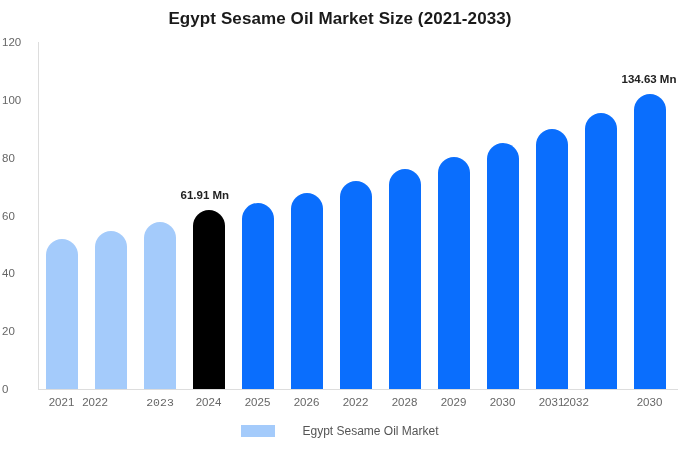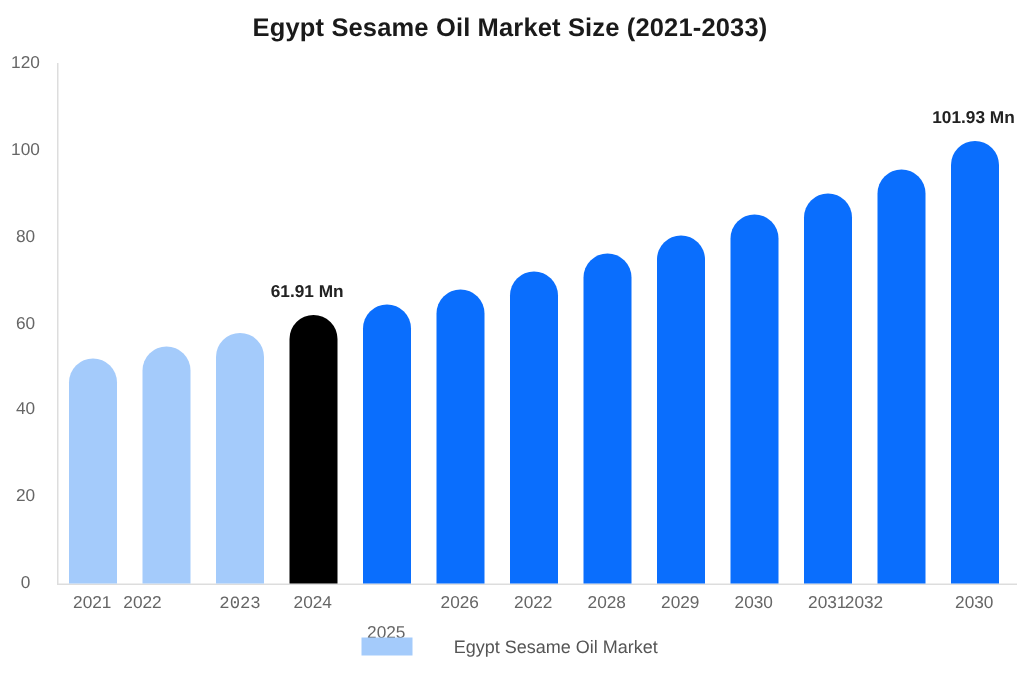--- a/index.html
+++ b/index.html
@@ -50,21 +50,21 @@
     left: 38px;
     top: 389px;
     width: 640px;
     height: 1px;
     background: #dddddd;
   }
   .y-tick-label {
     position: absolute;
     right: 0;
     width: 30px;
-    text-align: center;
+    text-align: left;
     font-size: 11.5px;
     color: #666666;
     transform: translateY(-50%);
   }
   #y-ticks {
     position: absolute;
     left: 0;
     top: 0;
     width: 32px;
     height: 450px;
@@ -174,31 +174,31 @@
       <div class="bar-group" style="left: 595.5px; width: 32px; height: 347px;">
         <div class="bar" style="height: 294.748px; background: rgb(10, 110, 253);"></div>
       </div>
     </div>
 
   <div id="x-ticks">
       <div class="x-tick-label" style="left: 36.5px; width: 50px;">2021</div>
       <div class="x-tick-label" style="left: 70px; width: 50px;">2022</div>
       <div class="x-tick-label" style="left: 135px; width: 50px; font-family: Liberation Mono, monospace;">2023</div>
       <div class="x-tick-label" style="left: 183.5px; width: 50px;">2024</div>
-      <div class="x-tick-label" style="left: 232.5px; width: 50px; margin-top: 20px;">2025</div>
+      <div class="x-tick-label" style="left: 232.5px; width: 50px;">2025</div>
       <div class="x-tick-label" style="left: 281.5px; width: 50px;">2026</div>
       <div class="x-tick-label" style="left: 330.5px; width: 50px;">2022</div>
       <div class="x-tick-label" style="left: 379.5px; width: 50px;">2028</div>
       <div class="x-tick-label" style="left: 428.5px; width: 50px;">2029</div>
       <div class="x-tick-label" style="left: 477.5px; width: 50px;">2030</div>
       <div class="x-tick-label" style="left: 526.5px; width: 50px;">2031</div>
       <div class="x-tick-label" style="left: 551px; width: 50px;">2032</div>
       <div class="x-tick-label" style="left: 624.5px; width: 50px;">2030</div>
     </div>
 
   <div id="legend">
     <span id="legend-swatch" style="background: rgb(164, 203, 251);"></span>
     <span id="legend-label">Egypt Sesame Oil Market</span>
   </div>
 
 <div class="bar-value-label" style="left: 180.5px; top: 188.977px;">61.91 Mn</div>
-    <div class="bar-value-label" style="left: 621.5px; top: 73.2524px;">101.93 Mn</div>
+    <div class="bar-value-label" style="left: 621.5px; top: 73.2524px;">134.63 Mn</div>
   </div>
 
 </body></html>

